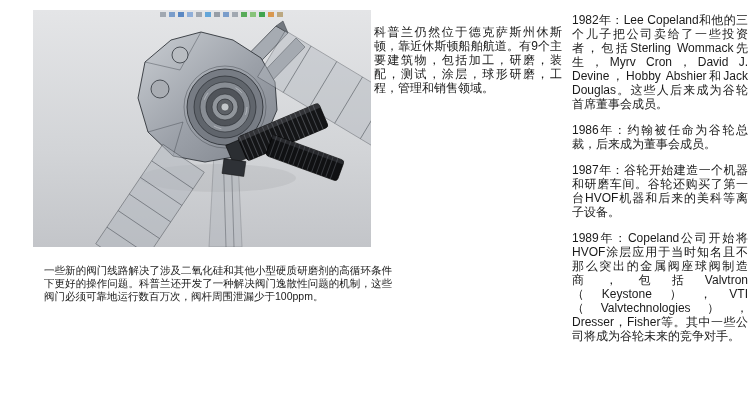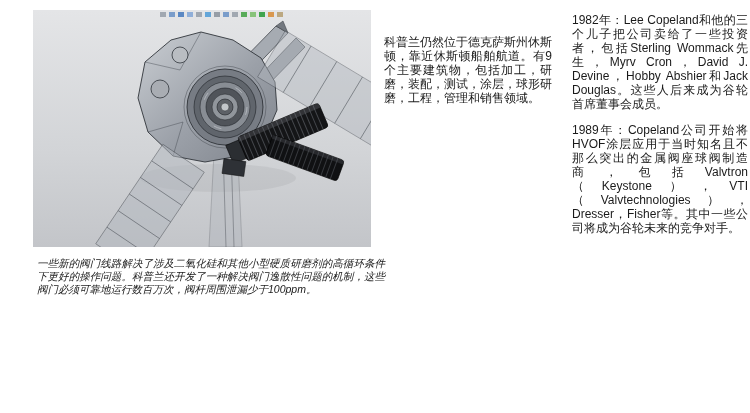--- a/index.html
+++ b/index.html
@@ -15,29 +15,29 @@
   
   .cad-viewport {
     position: absolute; left: 33px; top: 10px;
     width: 338px; height: 237px;
   }
   .cad-viewport svg { display: block; width: 100%; height: 100%; }
 
   .figure-caption {
     position: absolute; left: 33px; top: 253px; width: 348px;
     font-size: 10.5px; line-height: 13px;
-    margin: 4px; text-align: justify; font-style: italic;
+    margin: 11px; text-align: justify;
   }
 
   
   .intro-col {
     position: absolute; left: 374px; top: 25px; width: 188px;
   }
   .intro-col p {
-    margin: 10px; font-size: 12px; line-height: 14px; text-align: justify;
+    margin: 0; font-size: 12px; line-height: 14px; text-align: justify;
   }
 
   
   .timeline-col {
     position: absolute; left: 572px; top: 1px; width: 176px;
   }
   .timeline-col p {
     margin: 12px 0 8px 0; font-size: 12px; line-height: 14px; text-align: justify;
     word-break: break-word;
   }
@@ -154,16 +154,18 @@
   </div>
 
   <p class="figure-caption">一些新的阀门线路解决了涉及二氧化硅和其他小型硬质研磨剂的高循环条件下更好的操作问题。科普兰还开发了一种解决阀门逸散性问题的机制，这些阀门必须可靠地运行数百万次，阀杆周围泄漏少于100ppm。</p>
 
   <div class="intro-col">
     <p>科普兰仍然位于德克萨斯州休斯顿，靠近休斯顿船舶航道。有9个主要建筑物，包括加工，研磨，装配，测试，涂层，球形研磨，工程，管理和销售领域。</p>
   </div>
 
   <div class="timeline-col">
     <p><span>1982年：</span><span>Lee Copeland和他的三个儿子把公司卖给了一些投资者，包括Sterling Wommack先生，Myrv Cron，David J. Devine，Hobby Abshier和Jack Douglas。这些人后来成为谷轮首席董事会成员。</span></p>
+    <p><span>1986年：</span><span>约翰被任命为谷轮总裁，后来成为董事会成员。</span></p>
+    <p><span>1987年：</span><span>谷轮开始建造一个机器和研磨车间。谷轮还购买了第一台HVOF机器和后来的美科等离子设备。</span></p>
     <p><span>1989年：</span><span>Copeland公司开始将HVOF涂层应用于当时知名且不那么突出的金属阀座球阀制造商，包括Valvtron（Keystone），VTI（Valvtechnologies），Dresser，Fisher等。其中一些公司将成为谷轮未来的竞争对手。</span></p>
   </div>
 
 </div>
 
 </body></html>

